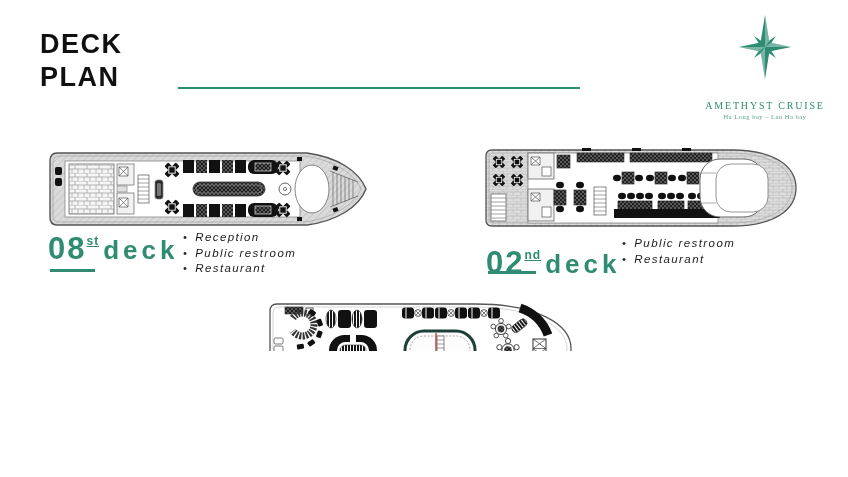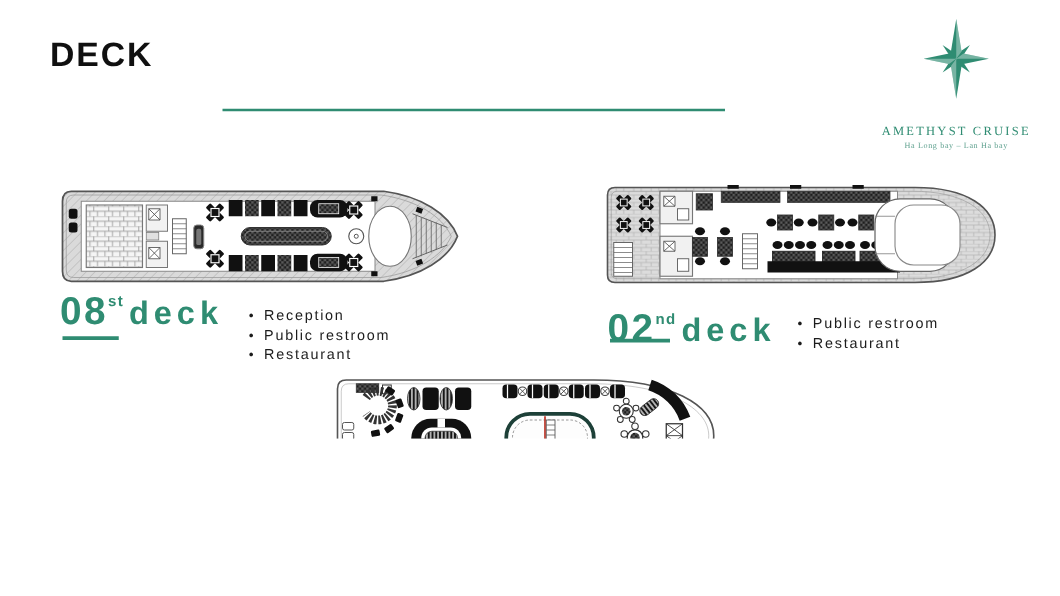--- a/index.html
+++ b/index.html
@@ -13,26 +13,26 @@
   .logo svg.logo-star{display:block;margin:0 auto;}
   .logo-name{font-family:"Liberation Serif", serif;font-size:10px;letter-spacing:1.8px;
              color:#2F8C72;margin-top:18px;white-space:nowrap;}
   .logo-tagline{font-family:"Liberation Serif", serif;font-size:6.5px;letter-spacing:.5px;
                 color:#5FA18F;margin-top:2px;}
   
   .plan{position:absolute;}
   
   .deck-label{position:absolute;color:#2F8C72;font-weight:700;white-space:nowrap;}
   .deck-label .num{font-size:31px;letter-spacing:2px;}
-  .deck-label sup{font-size:12px;font-weight:700;letter-spacing:1px;vertical-align:14px;}
+  .deck-label sup{font-size:12px;font-weight:700;letter-spacing:1px;vertical-align:14px;text-decoration:underline;}
   .deck-label .word{font-size:26px;letter-spacing:4px;margin-left:4px;}
   .deck-label.sun{font-size:23px;letter-spacing:6px;}
   .underline{position:absolute;height:3px;background:#2F8C72;}
   
-  .features{position:absolute;list-style:none;margin:16px;padding:0;}
+  .features{position:absolute;list-style:none;margin:0;padding:0;font-style:italic;}
   .features li{font-size:11.5px;letter-spacing:1.4px;line-height:15.5px;color:#1c1c1c;
                white-space:nowrap;}
   .features li::before{content:"•";margin-right:7px;font-size:11px;}
   
   .deco-line{position:absolute;left:528px;top:437px;width:42px;height:1px;background:#b7d5cd;}
   .deco-star{position:absolute;left:570px;top:421px;}
 </style>
 </head>
 <body>
 
@@ -108,20 +108,21 @@
         <polygon points="0,-33 4.4,-6 0,0" fill="#fff" opacity="0.35"></polygon>
         <polygon points="0,33 -4.4,6 0,0" fill="#fff" opacity="0.35"></polygon>
         <polygon points="27,0 6,-4.4 0,0" fill="#fff" opacity="0.35"></polygon>
         <polygon points="-27,0 -6,4.4 0,0" fill="#fff" opacity="0.35"></polygon>
       </symbol>
     </defs>
   </svg>
 
   <div class="title">
     <div>DECK</div>
+    <div>PLAN</div>
   </div>
   <div class="title-rule"></div>
 
   <div class="logo">
     <svg class="logo-star" width="58" height="70" style="color:#2F8C72">
       <use href="#cstar" width="58" height="70"></use>
     </svg>
     <div class="logo-name">AMETHYST CRUISE</div>
     <div class="logo-tagline">Ha Long bay – Lan Ha bay</div>
   </div>

